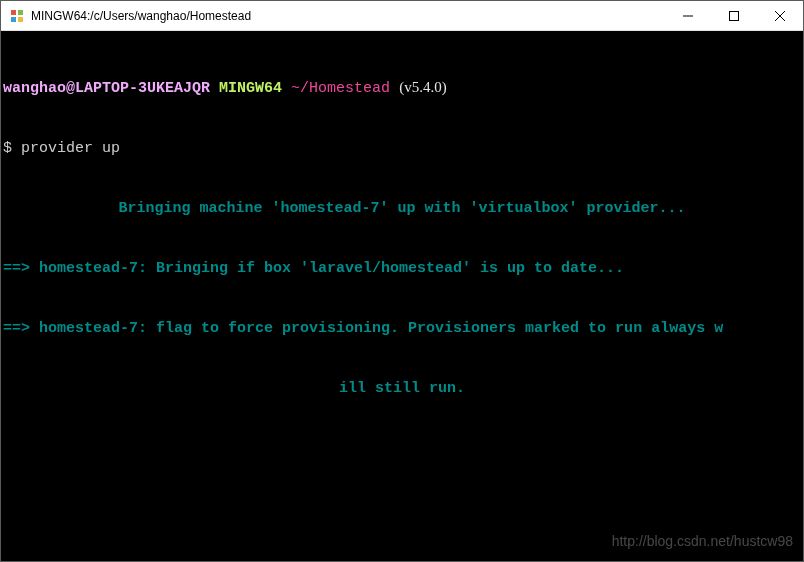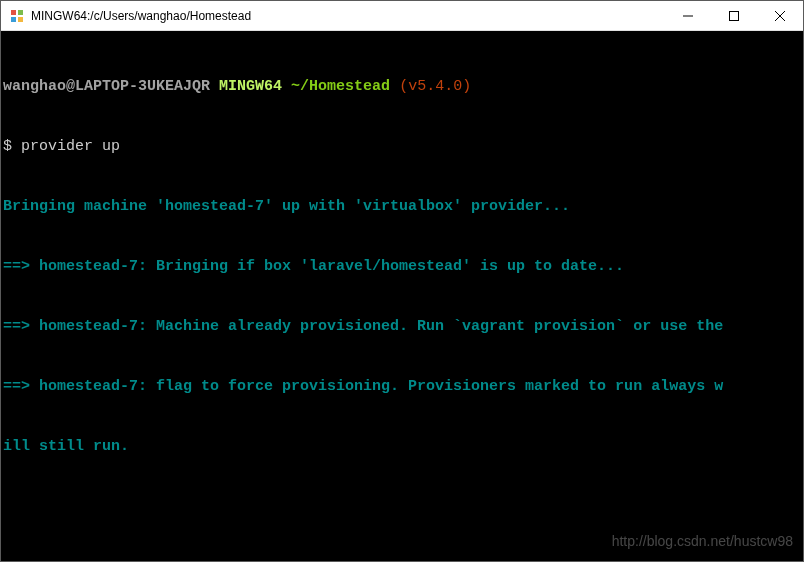--- a/index.html
+++ b/index.html
@@ -60,26 +60,26 @@
       font-family: "Consolas", "Courier New", monospace;
       font-size: 15px;
       line-height: 20px;
       padding: 6px 2px 2px 2px;
       color: #cccccc;
       overflow: hidden;
       white-space: pre;
       position: relative;
     }
     .line { white-space: pre-wrap; word-break: break-all; }
-    .c-user { color: #a3a3a3; font-weight: bold; }
+    .c-user { color: #f0abfc; font-weight: bold; }
     .c-env  { color: #bef264; font-weight: bold; }
-    .c-path { color: #84cc16; font-weight: bold; }
-    .c-ver  { color: #c2410c; }
+    .c-path { color: #ec4899; font-weight: normal; }
+    .c-ver  { color: #e5e5e5; font-family: Liberation Serif, serif; }
     .c-cmd  { color: #cccccc; }
-    .c-teal-b { color: #008b8b; font-weight: bold; }
+    .c-teal-b { color: #008b8b; font-weight: bold; text-align: center; }
     .watermark {
       position: absolute;
       bottom: 10px;
       right: 10px;
       color: rgba(200,200,200,0.35);
       font-size: 14px;
       font-family: Arial, sans-serif;
       pointer-events: none;
     }
   </style>
@@ -115,21 +115,20 @@
           </svg>
       </div>
     </div>
   </div>
 
   <div class="terminal">
     <div class="line"><span class="c-user">wanghao@LAPTOP-3UKEAJQR</span> <span class="c-env">MINGW64</span> <span class="c-path">~/Homestead</span> <span class="c-ver">(v5.4.0)</span></div>
     <div class="line"><span class="c-cmd">$</span> <span class="c-cmd">provider up</span></div>
     <div class="line c-teal-b">Bringing machine 'homestead-7' up with 'virtualbox' provider...</div>
     <div class="line"><span class="c-teal-b">==&gt; </span><span class="c-teal-b">homestead-7:</span><span class="c-teal-b"> Bringing if box 'laravel/homestead' is up to date...</span></div>
-    <div class="line"><span class="c-teal-b">==&gt; </span><span class="c-teal-b">homestead-7:</span><span class="c-teal-b"> Machine already provisioned. Run `vagrant provision` or use the</span></div>
     <div class="line"><span class="c-teal-b">==&gt; </span><span class="c-teal-b">homestead-7:</span><span class="c-teal-b"> flag to force provisioning. Provisioners marked to run always w</span></div>
     <div class="line c-teal-b">ill still run.</div>
     <div class="line">&nbsp;</div>
     
     
     
     
     
     
     

